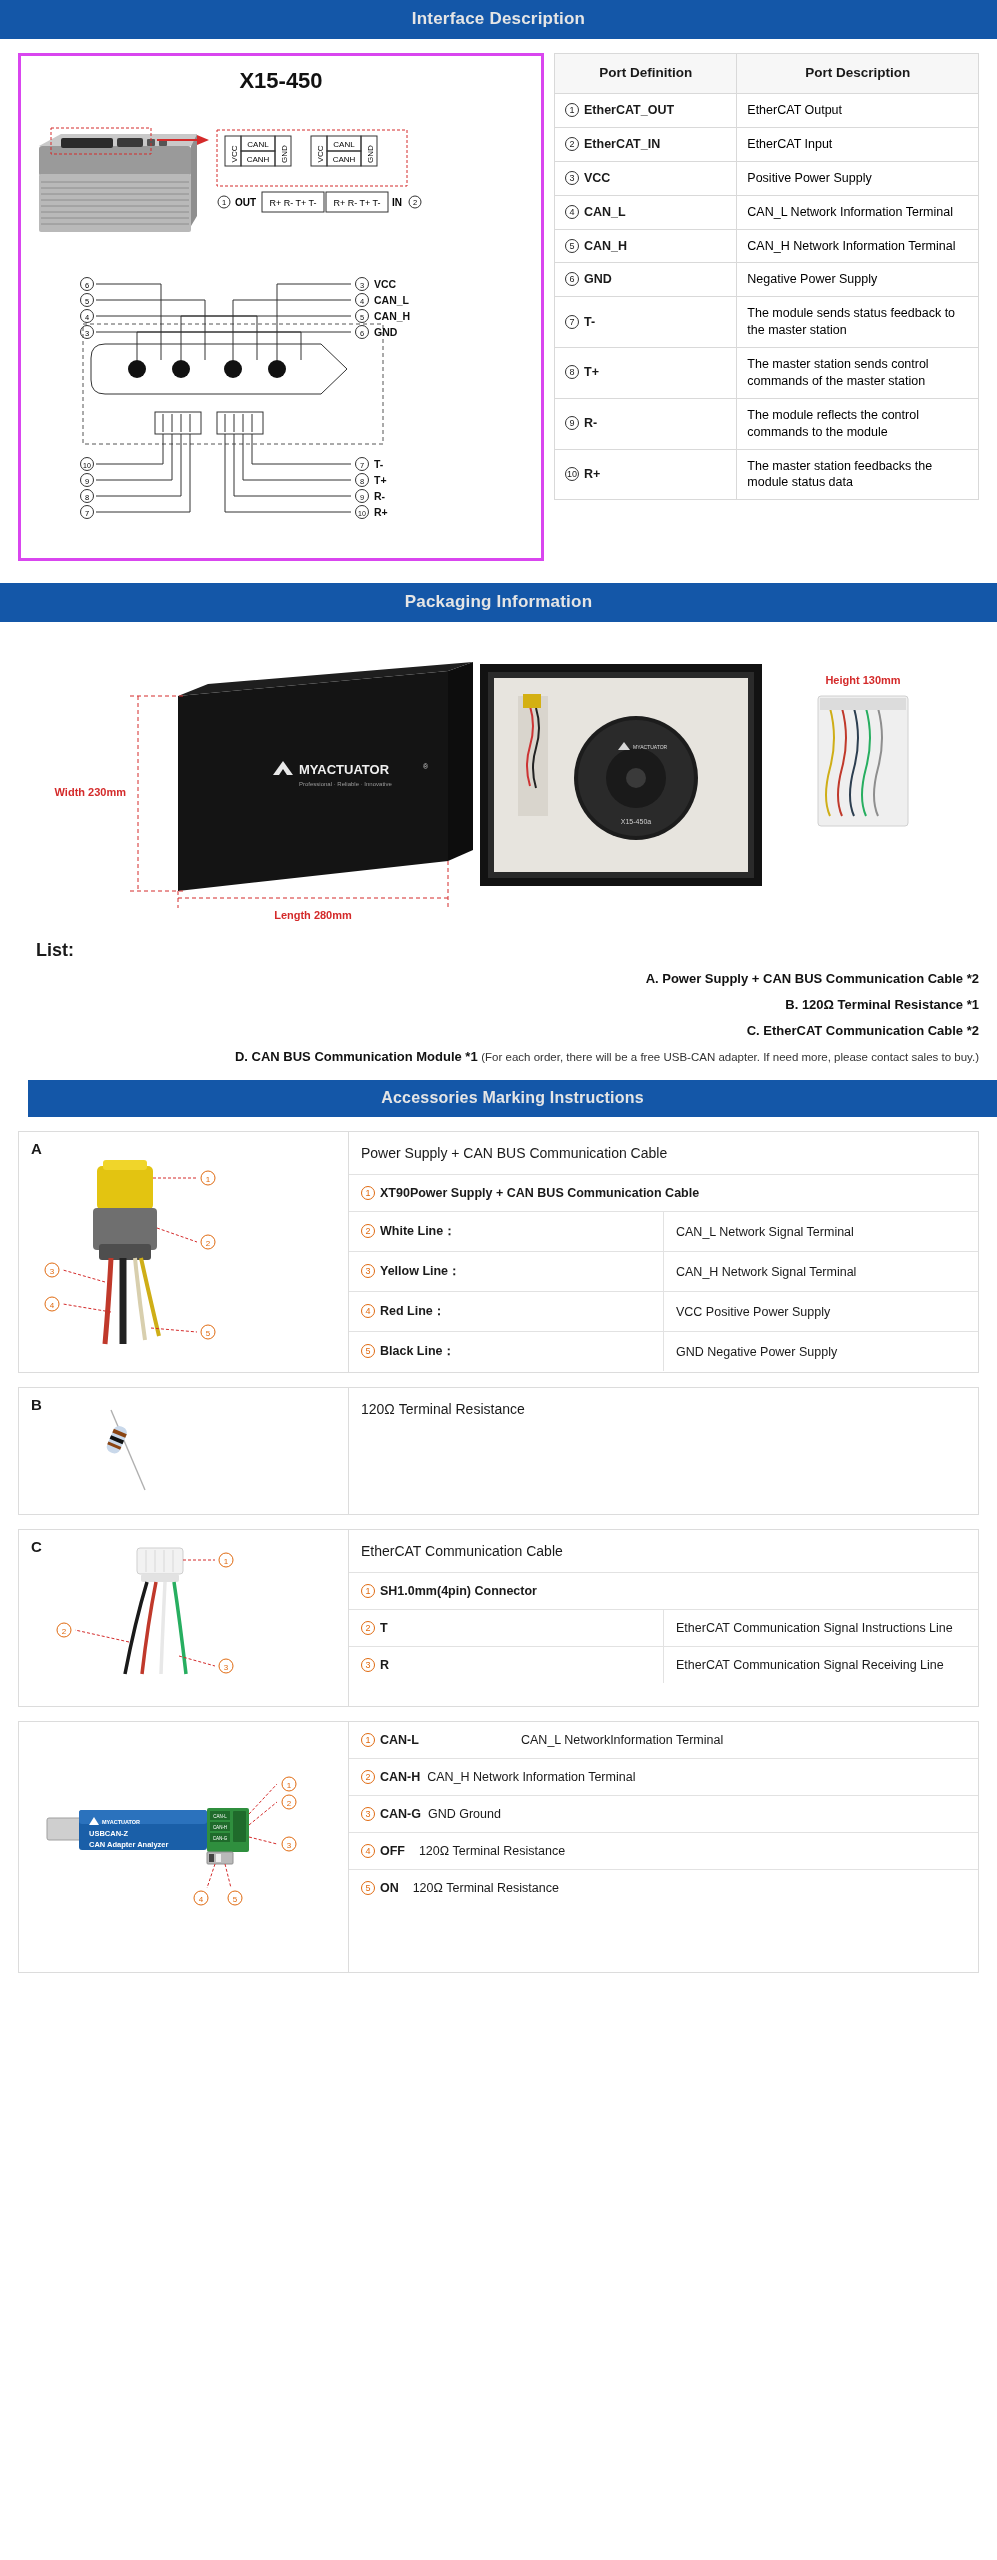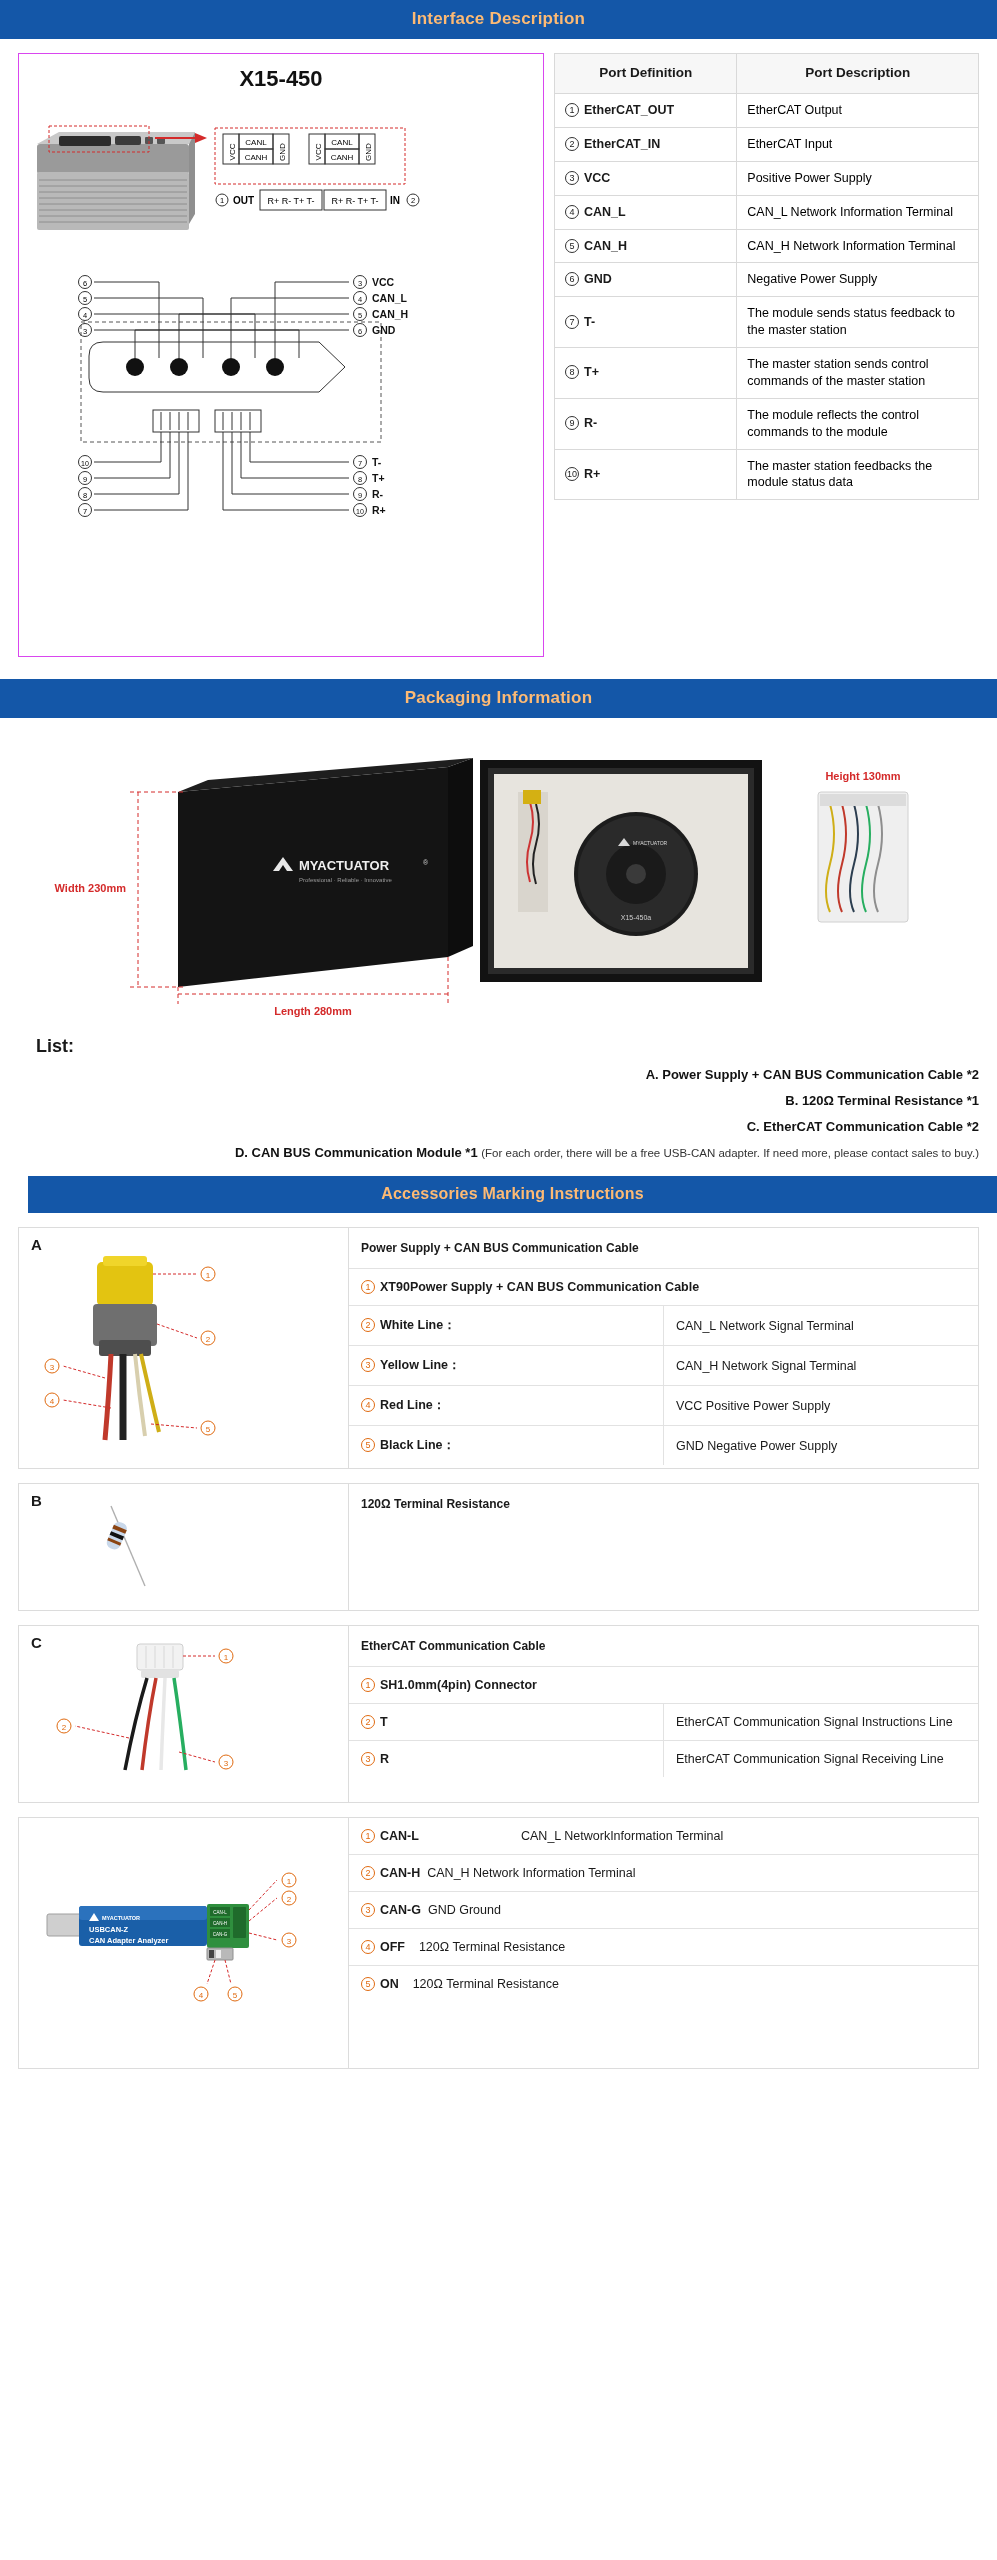--- a/index.html
+++ b/index.html
@@ -9,42 +9,42 @@
     font-family: "Liberation Sans", sans-serif;
     background: #ffffff;
     color: #1a1a1a;
     -webkit-font-smoothing: antialiased;
   }
   .page { width: 997px; margin: 0 auto; padding: 0 0 20px 0; }
 
   
   .banner {
     background: #1457a8;
-    color: #fdba74;
+    color: #e5e5e5;
     text-align: center;
     font-size: 17px;
     font-weight: bold;
     padding: 9px 0 10px 0;
     letter-spacing: .2px;
   }
   .banner.small { font-size: 16px; margin-left: 28px; }
 
   .sec { padding: 0 18px; }
 
   
   .iface {
     display: flex;
     gap: 0;
     margin: 14px 0 0 0;
   }
   .iface-left {
     width: 526px;
-    border: 1px solid #d946ef;
+    border: 3px solid #d946ef;
     position: relative;
-    height: 604px;
+    height: 508px;
   }
   .iface-right {
     flex: 1;
     margin-left: 10px;
   }
 
   .prod-title {
     text-align: center;
     font-size: 22px;
     font-weight: bold;
@@ -119,22 +119,22 @@
   .acc-right { flex: 1; }
   .acc-right table { width: 100%; border-collapse: collapse; table-layout: fixed; }
   .acc-right td {
     border-bottom: 1px solid #e2e2e2;
     padding: 11px 12px;
     font-size: 12.5px;
     vertical-align: middle;
   }
   .acc-right tr:last-child td { border-bottom: none; }
   .acc-right td.hdr {
-    font-weight: bold;
-    font-size: 12px;
+    font-weight: normal;
+    font-size: 14px;
     padding: 13px 12px;
   }
   .acc-right td.k { width: 160px; font-weight: bold; border-right: 1px solid #e2e2e2; }
   .acc-right td.k.nobr { border-right: none; }
   .notes {
     border: 1px solid #dcdcdc;
     border-top: none;
     padding: 10px 14px;
     font-size: 12px;
   }

